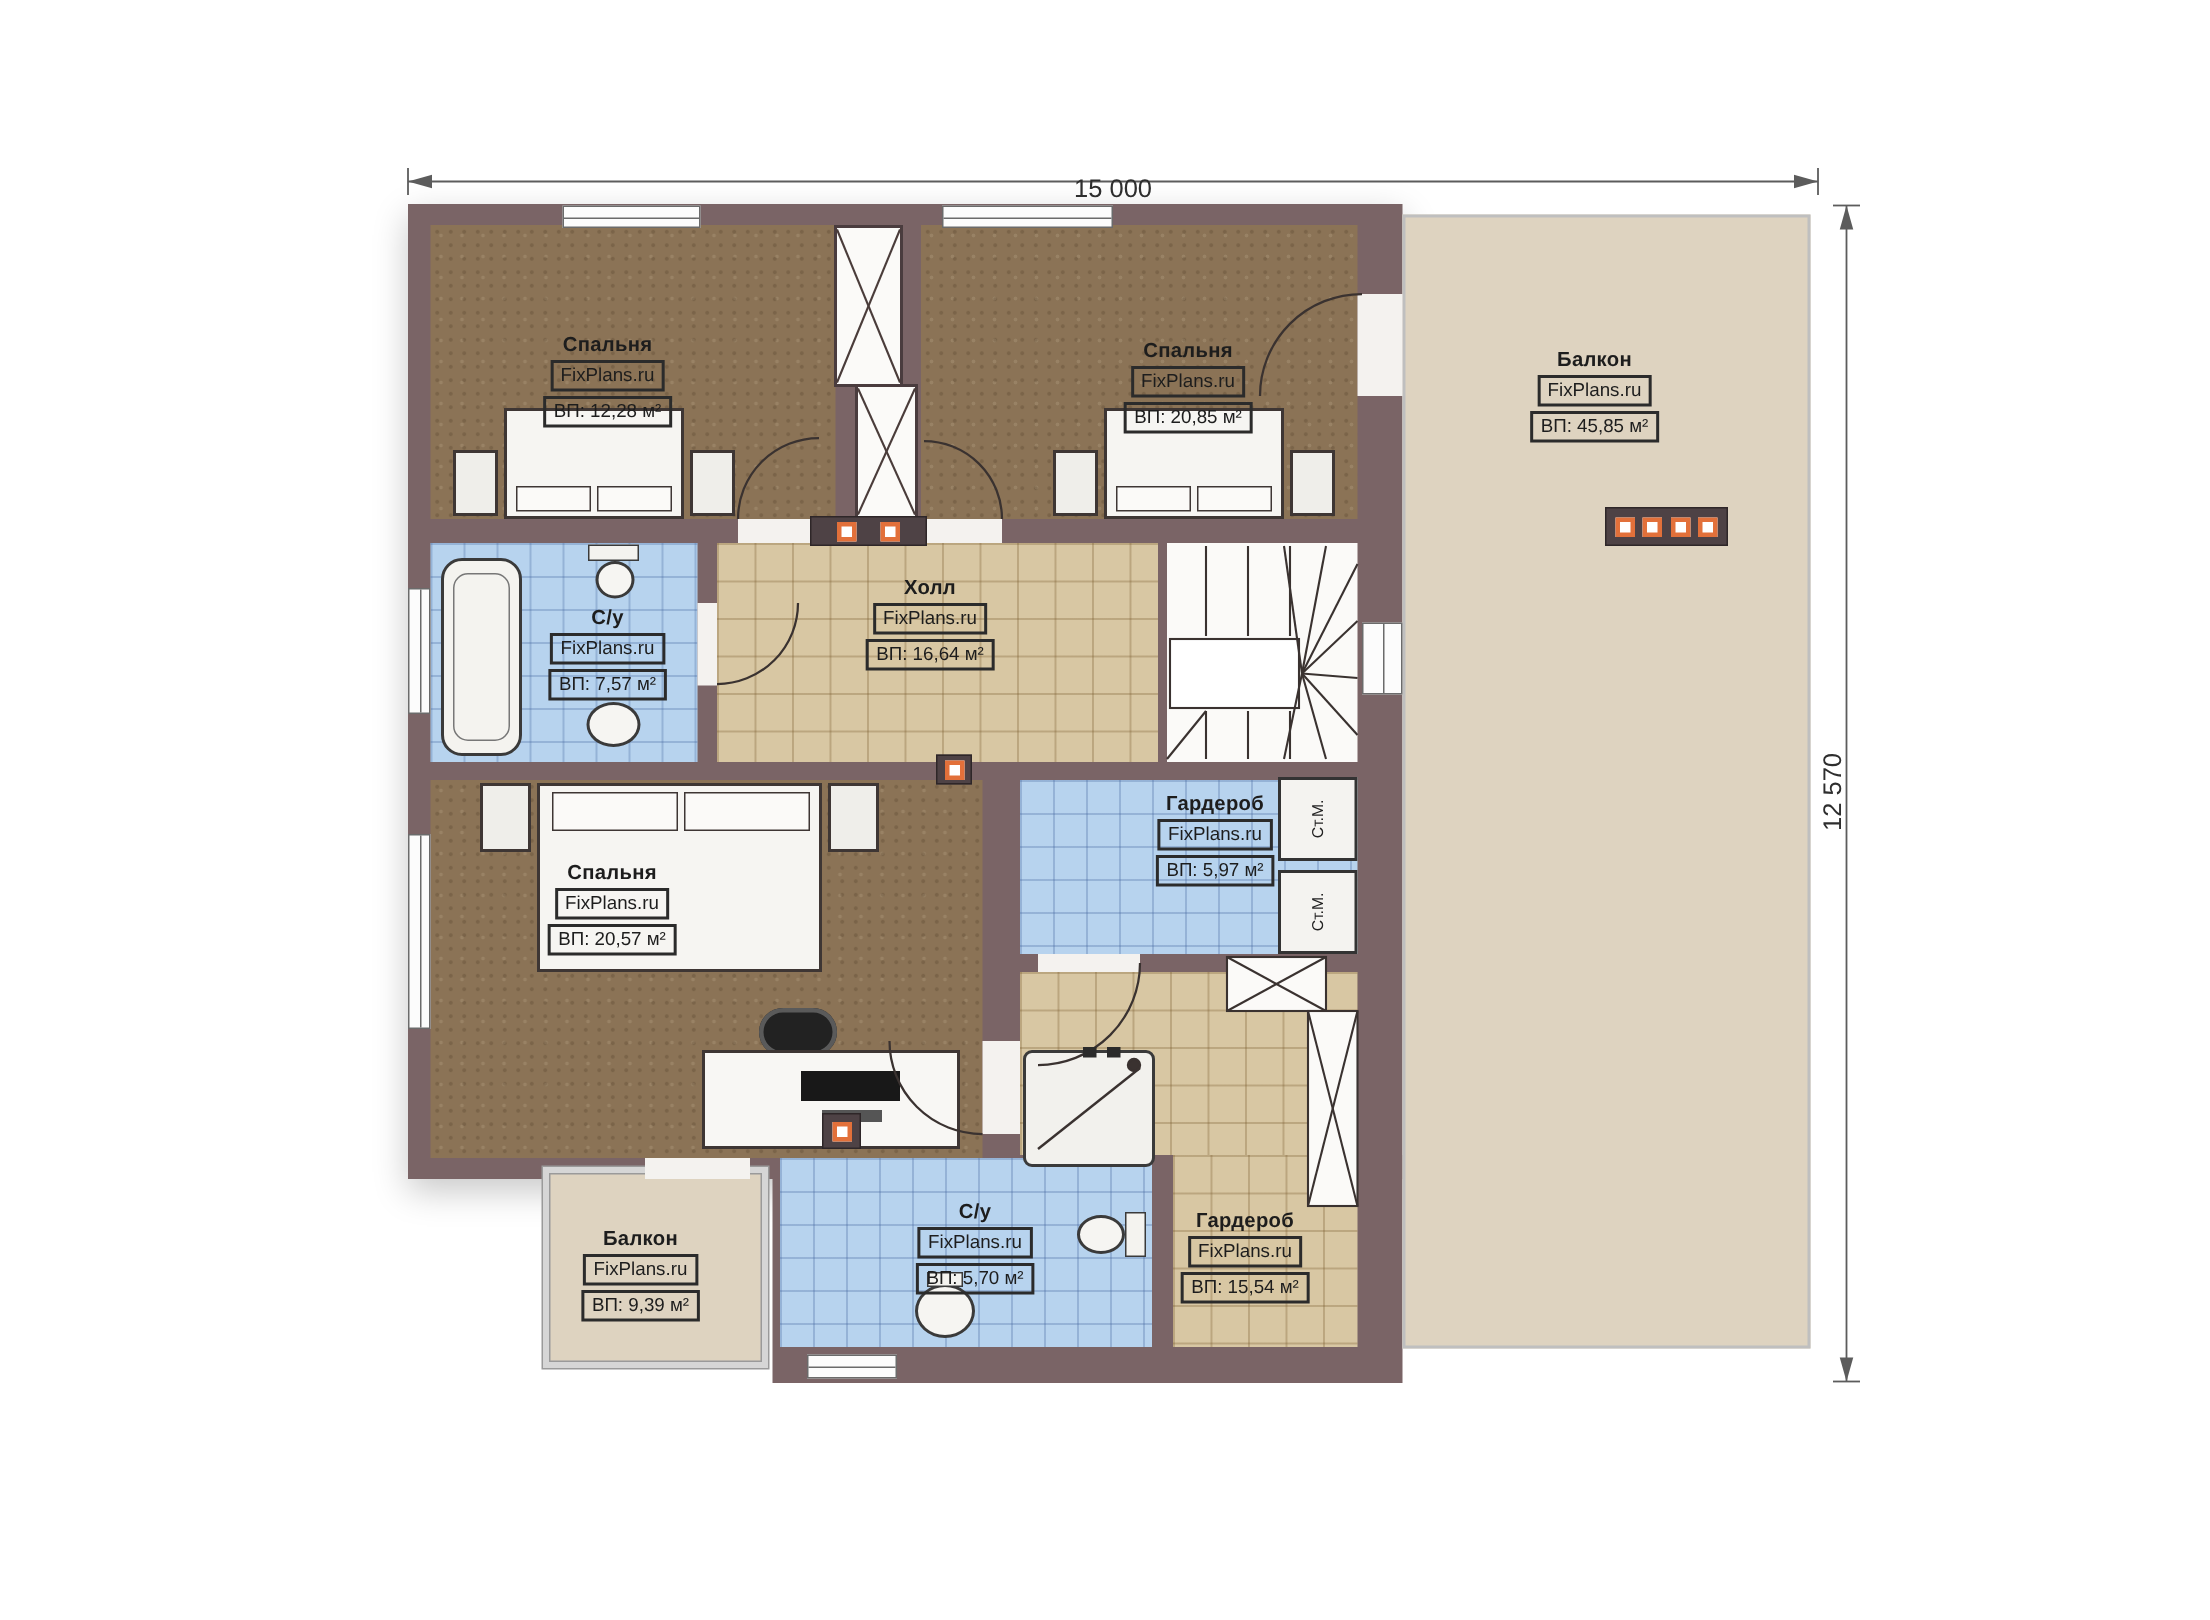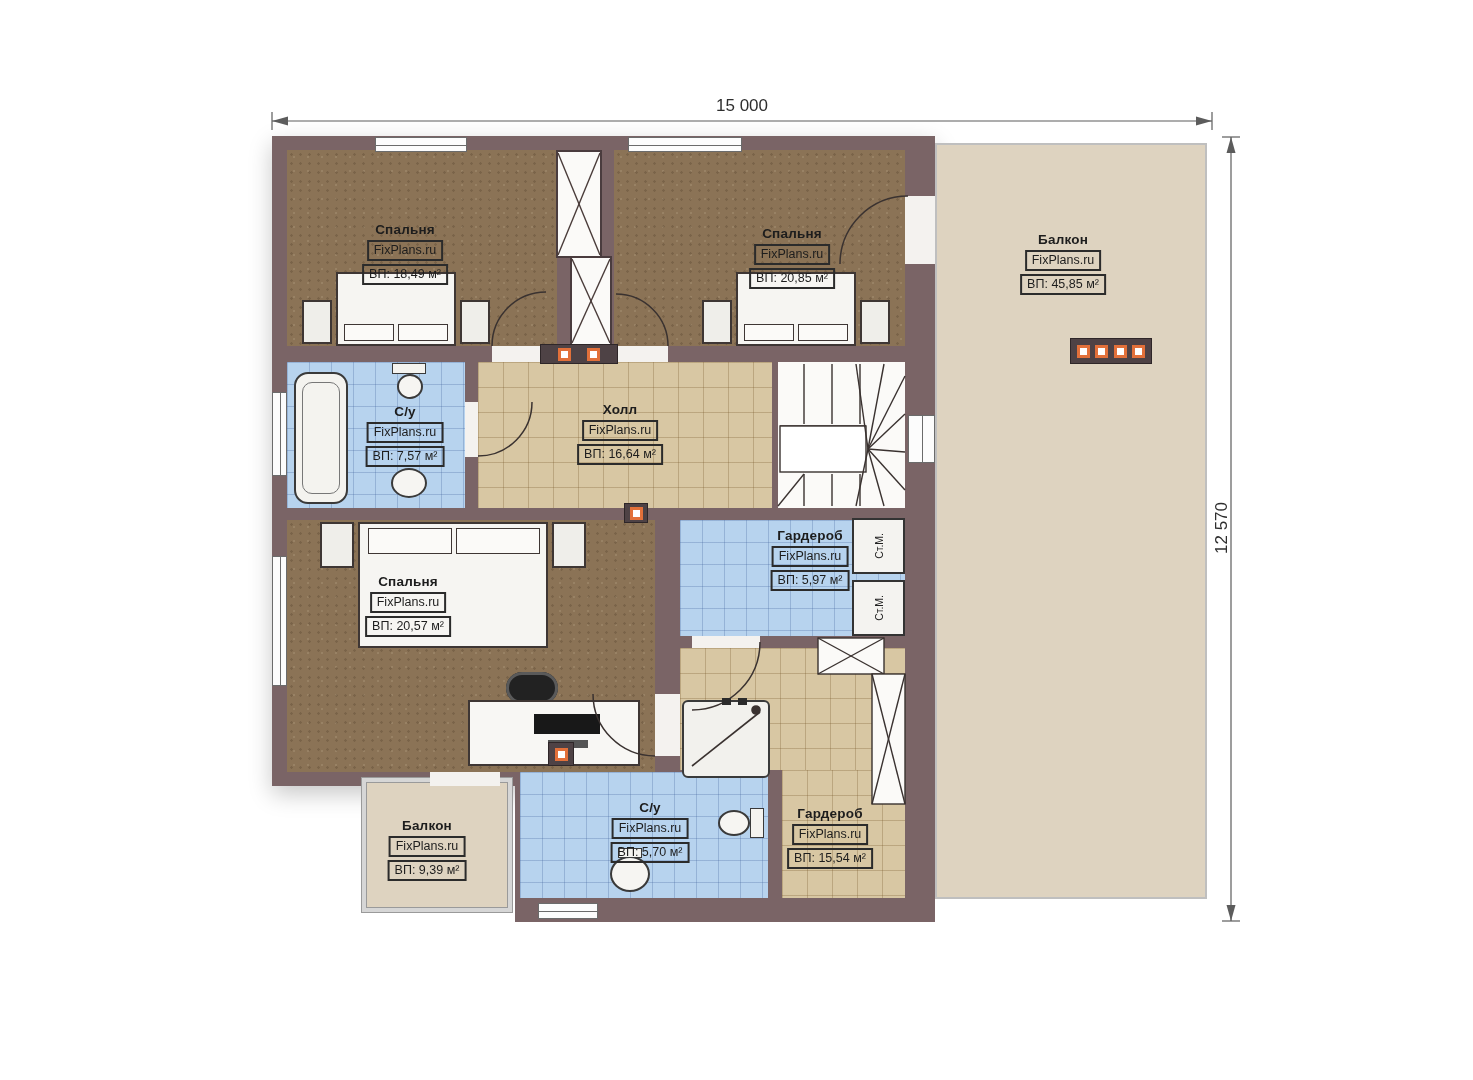--- a/index.html
+++ b/index.html
@@ -61,21 +61,21 @@
   .rad-sq{width:13px;height:13px;background:#ffffff;border:3px solid #e2703a;box-sizing:border-box;}
 
   
   .rlabel{position:absolute;transform:translateX(-50%);display:flex;flex-direction:column;align-items:center;gap:3px;z-index:8;white-space:nowrap;}
   .rname{font-weight:bold;font-size:13.5px;letter-spacing:.2px;}
   .rbox{border:2px solid #2b2b2b;padding:0 5px;font-size:12.5px;line-height:17px;}
 
   
   .dim-label{position:absolute;font-size:17px;color:#2e2e2e;z-index:9;}
   .dim-label.vert{transform:translate(-50%,-50%) rotate(-90deg);}
-  .dim-label.horz{transform:translateX(-50%);}
+  .dim-label.horz{transform:translateX(-50%);margin-top:20px;}
 
   svg.overlay{position:absolute;left:0;top:0;z-index:6;pointer-events:none;}
 </style>
 </head>
 <body>
 
 <div class="canvas">
 
   <div class="abs wall shadowed" style="left:272px;top:136px;width:663px;height:650px;"></div>
   <div class="abs wall" style="left:515px;top:770px;width:420px;height:152px;"></div>
@@ -254,38 +254,38 @@
       <polygon points="1231,921 1226.5,905 1235.5,905" stroke="none"></polygon>
     </g>
   </svg>
 
   <div class="dim-label horz" style="left:742px;top:96px;">15 000</div>
   <div class="dim-label vert" style="left:1222px;top:528px;">12 570</div>
 
   <div class="rlabel" style="left:405px;top:222px;">
     <div class="rname">Спальня</div>
     <div class="rbox">FixPlans.ru</div>
-    <div class="rbox">ВП: 18,49 м²</div>
+    <div class="rbox">ВП: 12,28 м²</div>
   </div>
   <div class="rlabel" style="left:792px;top:226px;">
     <div class="rname">Спальня</div>
     <div class="rbox">FixPlans.ru</div>
     <div class="rbox">ВП: 20,85 м²</div>
   </div>
   <div class="rlabel" style="left:1063px;top:232px;">
     <div class="rname">Балкон</div>
     <div class="rbox">FixPlans.ru</div>
     <div class="rbox">ВП: 45,85 м²</div>
   </div>
   <div class="rlabel" style="left:405px;top:404px;">
     <div class="rname">С/у</div>
     <div class="rbox">FixPlans.ru</div>
     <div class="rbox">ВП: 7,57 м²</div>
   </div>
-  <div class="rlabel" style="left:620px;top:402px;justify-content:space-between;">
+  <div class="rlabel" style="left:620px;top:384px;justify-content:space-between;">
     <div class="rname">Холл</div>
     <div class="rbox">FixPlans.ru</div>
     <div class="rbox">ВП: 16,64 м²</div>
   </div>
   <div class="rlabel" style="left:408px;top:574px;">
     <div class="rname">Спальня</div>
     <div class="rbox">FixPlans.ru</div>
     <div class="rbox">ВП: 20,57 м²</div>
   </div>
   <div class="rlabel" style="left:810px;top:528px;">

